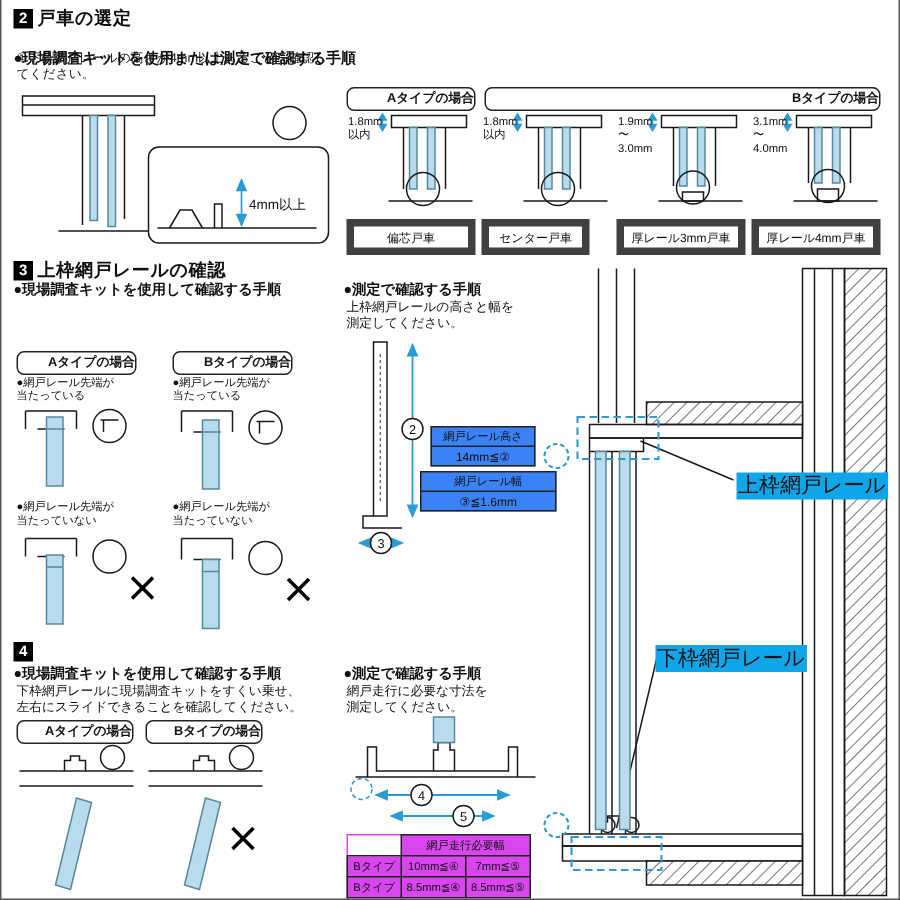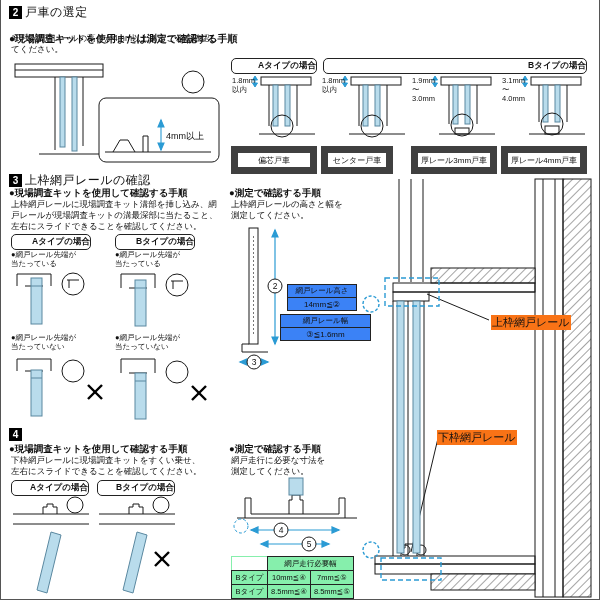--- a/index.html
+++ b/index.html
@@ -4,35 +4,35 @@
 <style>
   *{margin:0;padding:0;box-sizing:border-box}
   html,body{width:600px;height:600px}
   body{font-family:"Liberation Sans","DejaVu Sans",sans-serif;color:#111;background:#fff}
   #page{position:relative;width:600px;height:600px;background:#fff;
         border-left:1px solid #555;border-right:1px solid #555;border-bottom:1px solid #555;overflow:hidden}
   .abs{position:absolute}
   .sec-header{display:flex;align-items:center;gap:3px}
   .sec-num{width:13px;height:13px;background:#000;color:#fff;font-size:10px;font-weight:bold;
            display:flex;align-items:center;justify-content:center;flex:none}
-  .sec-title{font-size:12px;font-weight:normal;letter-spacing:.5px}
+  .sec-title{font-size:12px;font-weight:bold;letter-spacing:.5px}
   .sub{font-size:10px;font-weight:bold}
   .sub2{font-size:9.5px;font-weight:bold}
   .t8{font-size:8.5px;line-height:1.32}
   .t75{font-size:7.5px;line-height:1.2}
   .pre{white-space:pre-line}
   .typebox{border:1px solid #222;border-radius:5px;background:#fff;font-size:8.5px;font-weight:bold;
            text-align:right;padding:1px 0}
-  .labelbox{border:7px solid #404040;background:#fff;font-size:8px;text-align:center;padding:1.5px 0}
+  .labelbox{border:5px solid #404040;background:#fff;font-size:8px;text-align:center;padding:1.5px 0}
   .callout{border:1px solid #222;background:#3b82f6;text-align:center}
   .callout .c-l{font-size:7.5px;padding:1px 2px;border-bottom:1px solid #222}
   .callout .c-v{font-size:8px;font-weight:normal;padding:1.5px 2px}
-  table.spec{border-collapse:collapse;background:#86efac}
+  table.spec{border-collapse:collapse;background:#d946ef}
   table.spec td{border:1px solid #222;font-size:7.5px;text-align:center;padding:1.5px 3px;white-space:nowrap}
-  .raillabel{font-size:11px;background:#f97316;padding:0 1px;white-space:nowrap}
+  .raillabel{font-size:14px;background:#0ea5e9;padding:0 1px;white-space:nowrap}
 </style>
 </head>
 <body>
 
 <div id="page">
 
   <div class="abs sec-header" style="left:8px;top:4px">
     <span class="sec-num">2</span>
     <span class="sec-title">戸車の選定</span>
   </div>
@@ -149,21 +149,20 @@
   <div class="abs t75 pre" style="left:501px;top:76px;width:34px">3.1mm
 〜
 4.0mm</div>
   <div class="abs labelbox" style="left:500px;top:146px;width:86px">厚レール4mm戸車</div>
 
   <div class="abs sec-header" style="left:8px;top:172px">
     <span class="sec-num">3</span>
     <span class="sec-title">上枠網戸レールの確認</span>
   </div>
   <div class="abs sub2" style="left:8px;top:187px">●現場調査キットを使用して確認する手順</div>
-  <div class="abs t8" style="left:10px;top:199px;width:214px">上枠網戸レールに現場調査キット溝部を挿し込み、網戸レールが現場調査キットの溝最深部に当たること、左右にスライドできることを確認してください。</div>
 
   <div class="abs typebox" style="left:10px;top:234px;width:80px">Aタイプの場合</div>
   <div class="abs typebox" style="left:114px;top:234px;width:80px">Bタイプの場合</div>
 
   <div class="abs t75 pre" style="left:10px;top:250px;width:95px">●網戸レール先端が
 当たっている</div>
   <div class="abs t75 pre" style="left:114px;top:250px;width:95px">●網戸レール先端が
 当たっている</div>
 
   <svg class="abs" style="left:10px;top:270px" width="95" height="60" viewBox="0 0 95 60">

